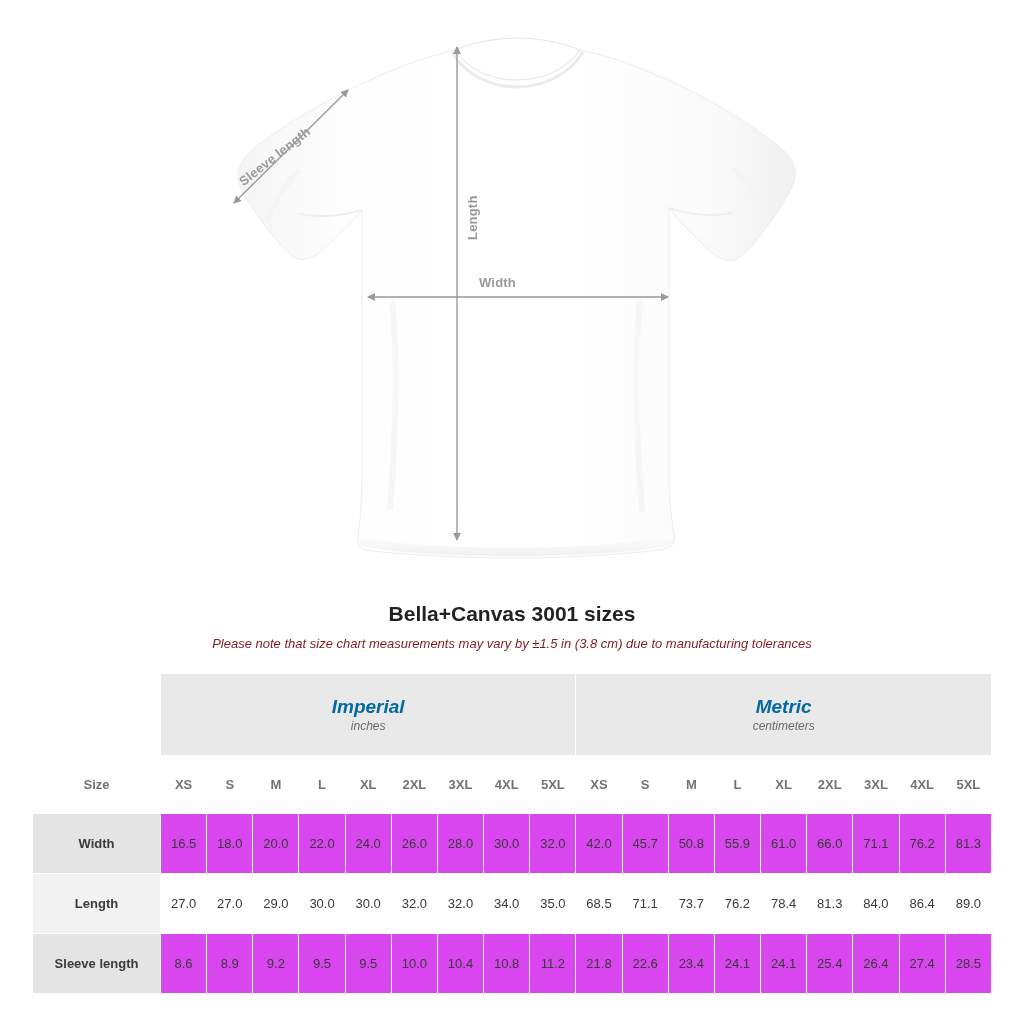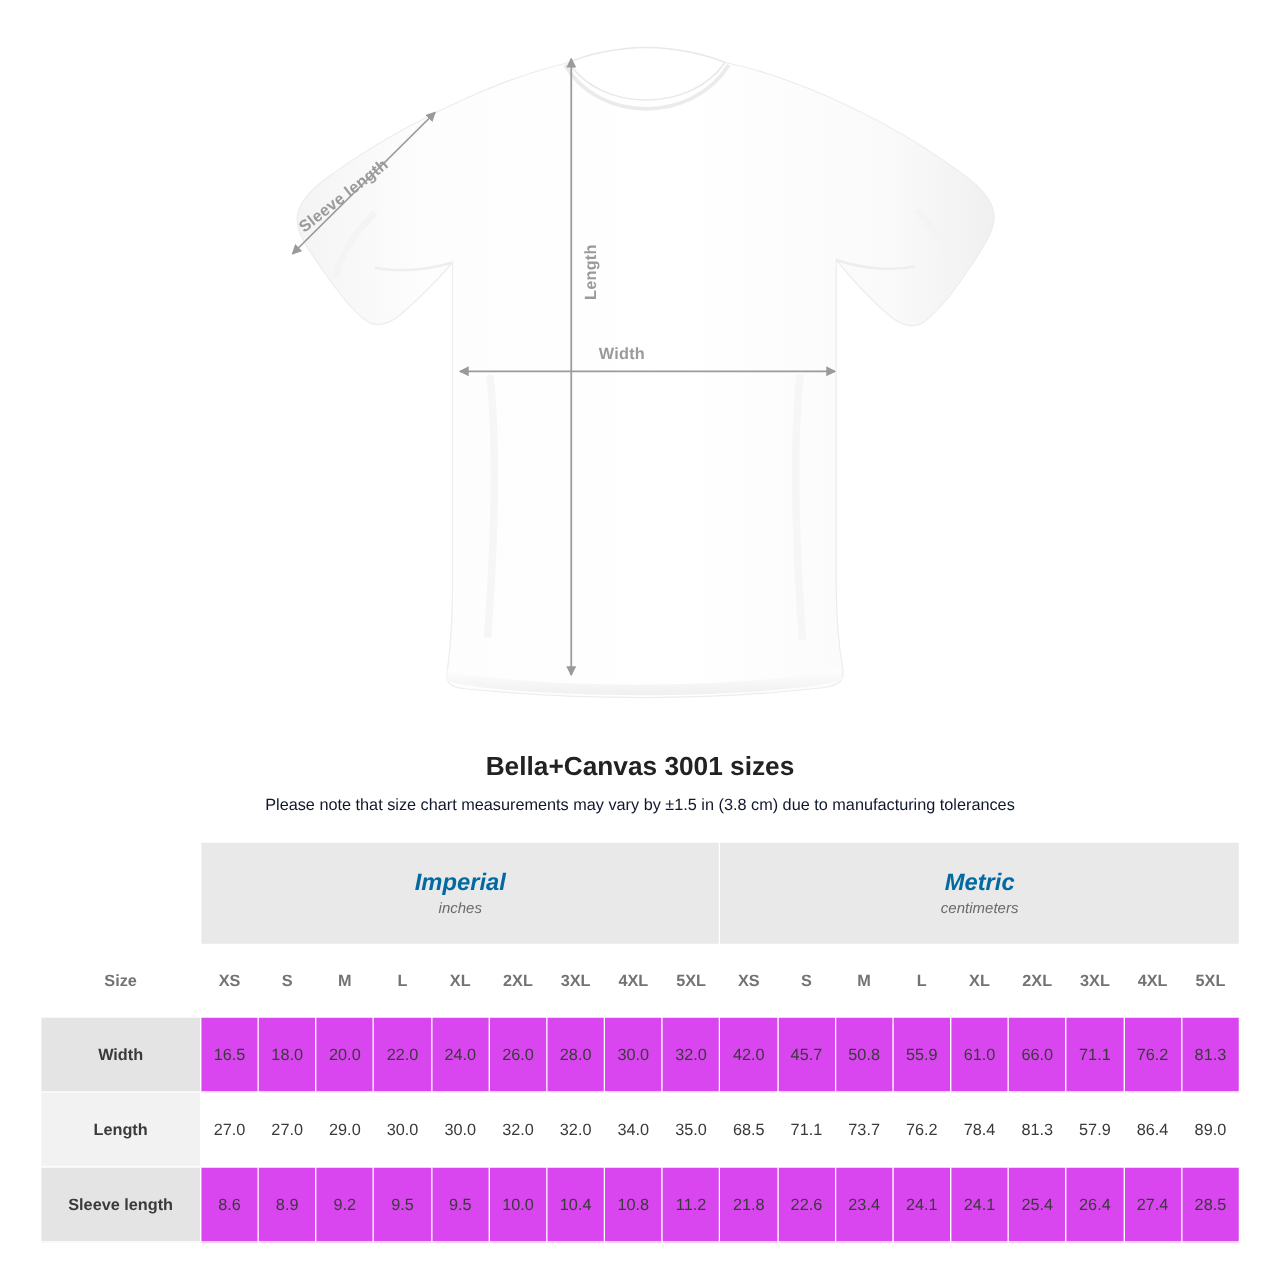--- a/index.html
+++ b/index.html
@@ -51,21 +51,22 @@
     margin-top: 22px;
   }
   .chart-title {
     font-size: 21px;
     font-weight: bold;
     color: #222;
     margin: 0;
   }
   .chart-note {
     font-size: 13px;
-    color: #0f172a;
+    font-style: italic;
+    color: #7f1d1d;
     margin: 10px 0 0 0;
   }
 
   
   .table-wrap {
     margin: 22px auto 0 auto;
     width: 960px;
   }
   table.size-table {
     border-collapse: collapse;
@@ -288,21 +289,21 @@
           <td>32.0</td>
           <td>32.0</td>
           <td>34.0</td>
           <td>35.0</td>
           <td>68.5</td>
           <td>71.1</td>
           <td>73.7</td>
           <td>76.2</td>
           <td>78.4</td>
           <td>81.3</td>
-          <td>57.9</td>
+          <td>84.0</td>
           <td>86.4</td>
           <td>89.0</td>
         </tr>
 
         <tr class="zebra">
           <td class="rowlabel">Sleeve length</td>
           <td>8.6</td>
           <td>8.9</td>
           <td>9.2</td>
           <td>9.5</td>

